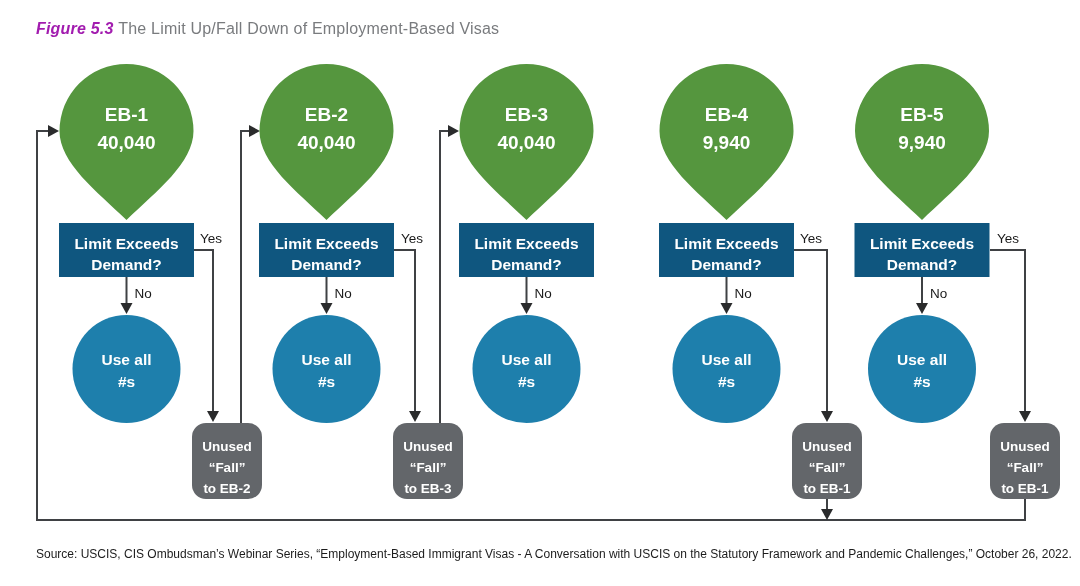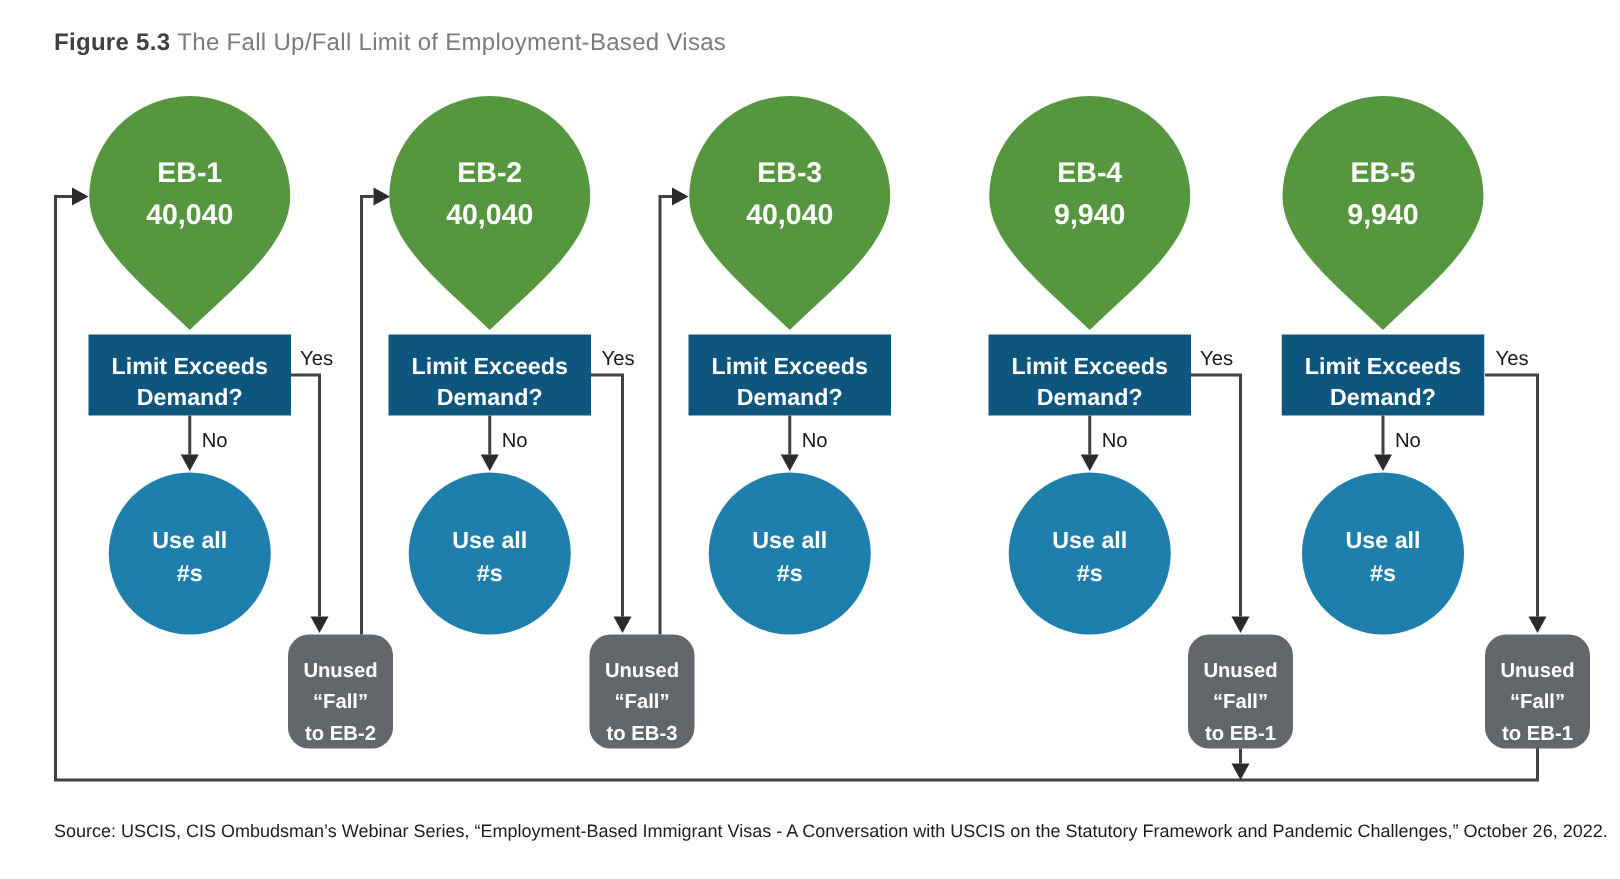--- a/index.html
+++ b/index.html
@@ -3,21 +3,21 @@
 <meta charset="utf-8">
 <style>
   html,body{margin:0;padding:0;}
   body{
     width:1080px;height:586px;background:#ffffff;position:relative;overflow:hidden;
     font-family:"Liberation Sans", sans-serif;
   }
   .figure-title{
     position:absolute;left:36px;top:20px;font-size:16px;letter-spacing:.2px;white-space:nowrap;
   }
-  .fig-label{color:#404040;font-weight:bold;}
+  .fig-label{color:#a21caf;font-weight:bold;font-style:italic;}
   .fig-text{color:#797b7e;font-weight:500;}
   .source{
     position:absolute;left:36px;top:547px;font-size:12px;color:#1c1c1c;white-space:nowrap;
   }
   svg{position:absolute;left:0;top:0;}
   .pin{fill:#55963e;stroke:none;}
   .qbox{fill:#0f567f;}
   .obox{fill:#1e7fac;}
   .fbox{fill:#63666a;}
   .line{fill:none;stroke:#3f4144;stroke-width:2;}
@@ -25,21 +25,21 @@
   .t-big{font-size:19px;font-weight:bold;fill:#ffffff;text-anchor:middle;}
   .t-med{font-size:15.5px;font-weight:bold;fill:#ffffff;text-anchor:middle;}
   .t-sm{font-size:13.5px;font-weight:bold;fill:#ffffff;text-anchor:middle;}
   .t-yn{font-size:13.5px;fill:#1a1a1a;text-anchor:start;}
 </style>
 </head>
 <body>
 
 <div class="figure-title">
   <span class="fig-label">Figure 5.3</span>
-  <span class="fig-text">The Fall Up/Fall Limit of Employment-Based Visas</span>
+  <span class="fig-text">The Limit Up/Fall Down of Employment-Based Visas</span>
 </div>
 
 <svg width="1080" height="586" viewBox="0 0 1080 586">
 
   <path class="line" d="M1025,498 V520 H37 V131 H48"></path>
   <path class="arrow" d="M59,131 L48,125 L48,137 Z"></path>
 
   <path class="line" d="M827,499 V509"></path>
   <path class="arrow" d="M827,520 L821,509 L833,509 Z"></path>
 

